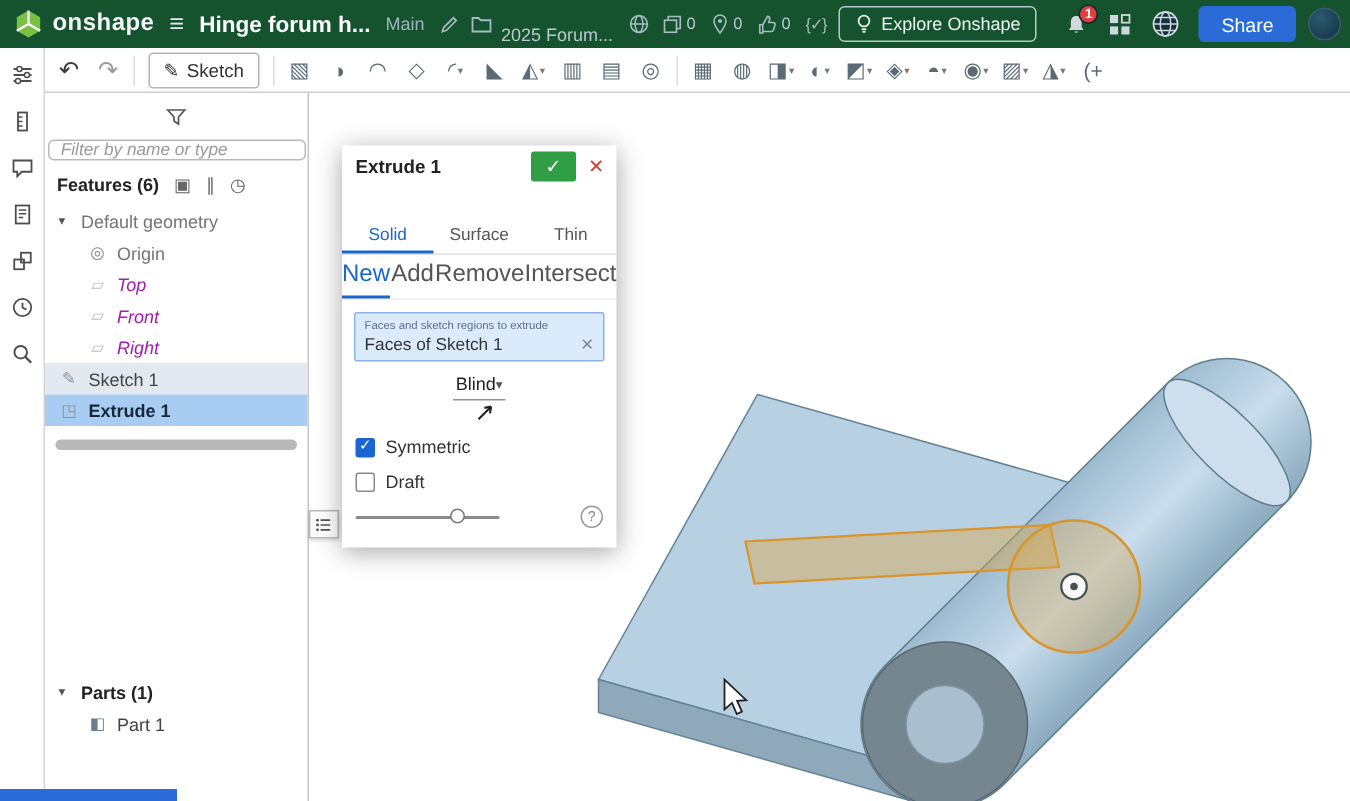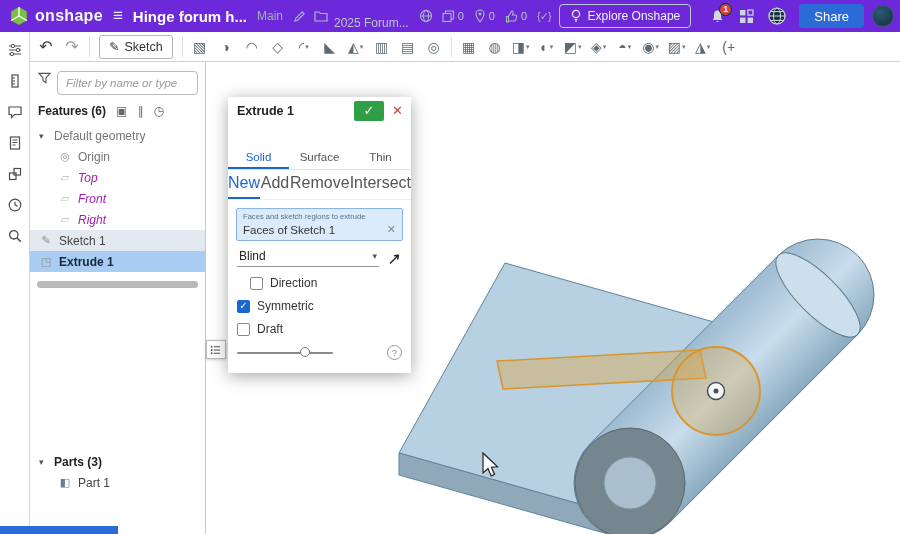--- a/index.html
+++ b/index.html
@@ -1,21 +1,21 @@
 <!DOCTYPE html>
 <html><head>
 <meta charset="utf-8">
 <style>
   *{box-sizing:border-box;margin:0;padding:0;}
   html,body{width:900px;height:534px;}
   body{position:relative;overflow:hidden;background:#fff;
        font-family:"Liberation Sans","DejaVu Sans",sans-serif;color:#333;}
 
   
-  .hdr{position:absolute;top:0;left:0;right:0;height:32px;background:#6d28d9;
+  .hdr{position:absolute;top:0;left:0;right:0;height:32px;background:#14532d;
        display:flex;align-items:center;color:#cfd9dd;padding:0 6px 0 8px;}
   .logo{width:22px;height:22px;display:flex;align-items:center;justify-content:center;}
   .appname{font-size:16px;font-weight:600;color:#f2f6f7;margin:0 10px 0 5px;letter-spacing:.3px;}
   .hmenu{font-size:17px;color:#e4ebee;margin-right:10px;cursor:pointer;}
   .doctitle{font-size:15px;font-weight:bold;color:#ffffff;max-width:160px;white-space:nowrap;overflow:hidden;}
   .wsname{font-size:12px;color:#9fb3bb;margin:0 6px 0 10px;}
   .hicon{display:flex;align-items:center;margin:0 4px;cursor:pointer;}
   .foldername{font-size:12px;color:#b9c8ce;margin:13px 6px 0 2px;white-space:nowrap;}
   .count{display:flex;align-items:center;gap:3px;font-size:11px;color:#b9c8ce;margin:0 5px;cursor:pointer;}
   .fsicon{font-size:11px;color:#a7bac2;margin:0 5px;letter-spacing:-1px;cursor:pointer;}
@@ -48,21 +48,21 @@
 
   
   .ls{position:absolute;top:32px;left:0;width:30px;bottom:0;background:#fff;
       border-right:1px solid #d5d5d5;display:flex;flex-direction:column;align-items:center;
       padding-top:9px;gap:13px;}
   .lsi{width:20px;height:18px;display:flex;align-items:center;justify-content:center;cursor:pointer;}
 
   
   .fp{position:absolute;top:62px;left:30px;width:176px;bottom:0;background:#fff;
       border-right:1px solid #c8c8c8;font-size:12px;color:#444;}
-  .filter{display:flex;align-items:flex-start;gap:5px;padding:9px 7px 6px;}
+  .filter{display:flex;align-items:center;gap:5px;padding:9px 7px 6px;flex-direction:column;}
   .filter input{flex:1;height:24px;border:1px solid #b9b9b9;border-radius:4px;padding:0 8px;
                 font-size:11.5px;font-family:inherit;color:#555;outline:none;min-width:0;}
   .filter input::placeholder{color:#9a9a9a;font-style:italic;}
   .fhdr{display:flex;align-items:center;padding:3px 8px 7px;}
   .fhdr .ft{font-weight:bold;font-size:12px;color:#222;}
   .fhdr .fic{margin-left:10px;color:#666;font-size:12px;cursor:pointer;}
   .fhdr .fic:first-of-type{margin-left:auto;}
   .trow{display:flex;align-items:center;height:21px;padding-left:9px;gap:6px;cursor:pointer;}
   .trow .caret{font-size:9px;color:#555;width:9px;}
   .trow .ticn{width:14px;text-align:center;color:#8f8f8f;font-size:11px;}
@@ -98,21 +98,21 @@
   .tab.act{color:#1a66d1;border-bottom-color:#1a66d1;}
   .optabs{display:flex;border-bottom:1px solid #eee;}
   .optab{flex:1;text-align:center;padding:4px 0 5px;font-size:16px;color:#555;cursor:pointer;
          border-bottom:2px solid transparent;white-space:nowrap;}
   .optab.act{color:#1a66d1;border-bottom-color:#1a66d1;}
   .selbox{margin:8px 8px 6px;background:#dcebfc;border:1px solid #88b4e8;border-radius:2px;
           padding:3px 6px 4px;cursor:pointer;}
   .selcap{font-size:7.6px;color:#56708c;margin-bottom:2px;white-space:nowrap;}
   .selval{display:flex;align-items:center;font-size:11.5px;color:#333;text-align:center;}
   .selx{margin-left:auto;color:#888;font-size:11px;cursor:pointer;}
-  .drow{display:flex;align-items:center;margin:8px 9px 7px;}
+  .drow{display:flex;align-items:center;margin:8px 9px 7px;flex-direction:column;}
   .dd{flex:1;display:flex;align-items:center;border-bottom:1px solid #949494;
       padding:0 2px 3px;font-size:12px;color:#222;cursor:pointer;}
   .dd .caret{margin-left:auto;font-size:9px;color:#555;}
   .flip{margin-left:8px;cursor:pointer;display:flex;align-items:center;}
   .dlabel{width:50px;font-size:11.5px;color:#9a9a9a;}
   .din{flex:1;border-bottom:1px solid #949494;padding:1px 2px 2px;font-size:12px;cursor:text;}
   .din .hl{background:#b5d2f6;padding:0 1px;}
   .meas{margin-left:7px;display:flex;align-items:center;cursor:pointer;}
   .crow{display:flex;align-items:center;gap:7px;margin:9px 9px;cursor:pointer;}
   .crow.ind{margin-left:22px;}
@@ -341,21 +341,21 @@
   </div>
   <div class="trow sel2">
     <span class="ticn">◳</span>
     <span class="lbl">Extrude 1</span>
   </div>
   <div class="scrollthumb"></div>
 
   <div class="parts">
     <div class="trow dim">
       <span class="caret">▾</span>
-      <span class="lbl" style="font-weight:bold;color:#222;">Parts (3)</span>
+      <span class="lbl" style="font-weight:bold;color:#222;">Parts (1)</span>
     </div>
     <div class="trow indent">
       <span class="ticn" style="color:#6b7f94;">◧</span>
       <span class="lbl">Part 1</span>
     </div>
   </div>
 </div>
 
 <div class="vp">
   <svg width="694" height="472" viewBox="206 62 694 472">
@@ -416,24 +416,20 @@
     <span class="dd">
       <span>Blind</span>
       <span class="caret">▾</span>
     </span>
     <span class="flip">
       <svg width="15" height="15" viewBox="0 0 15 15">
           <path d="M3 12.5 L11.5 4 M11.5 4 l-4.6 .9 M11.5 4 l-.9 4.6" stroke="#222" stroke-width="1.4" fill="none"></path>
         </svg>
     </span>
   </div>
-  <div class="crow ind">
-    <span class="cb"></span>
-    <span class="clabel">Direction</span>
-  </div>
   <div class="crow">
     <span class="cb checked"></span>
     <span class="clabel">Symmetric</span>
   </div>
   <div class="crow">
     <span class="cb"></span>
     <span class="clabel">Draft</span>
   </div>
   <div class="srow">
     <span class="track">

